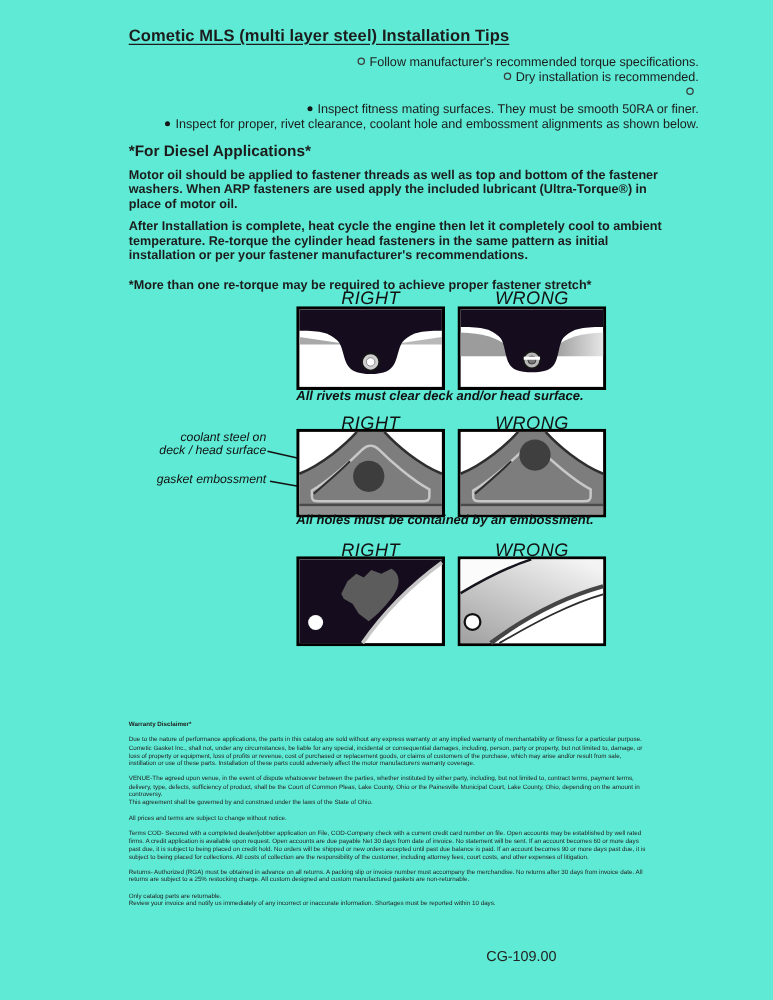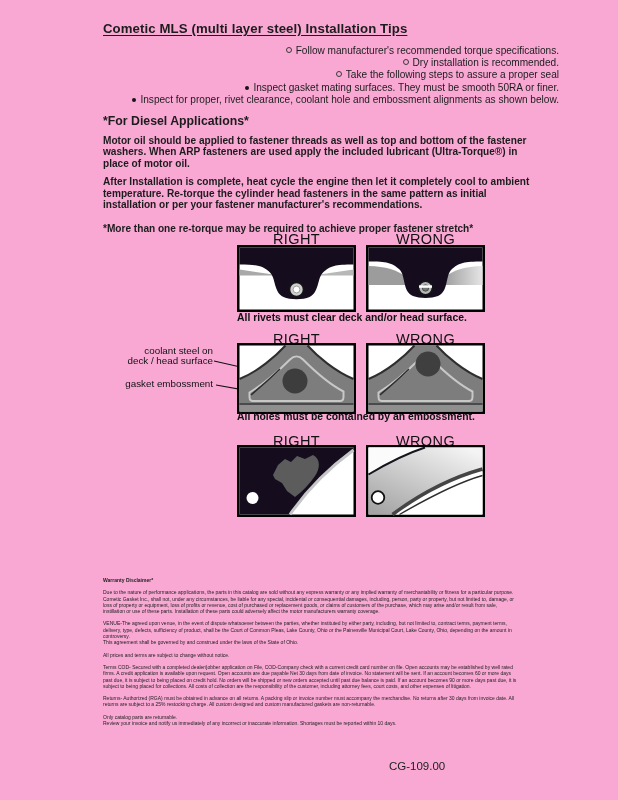--- a/index.html
+++ b/index.html
@@ -1,37 +1,37 @@
 <!DOCTYPE html>
 <html><head>
 <meta charset="utf-8">
 <style>
   html,body{margin:0;padding:0;background:#ffffff;}
-  .page{position:relative;width:618px;height:800px;background:#f9a8d4;overflow:hidden;
+  .page{position:relative;width:618px;height:800px;background:#5eead4;overflow:hidden;
         font-family:"Liberation Sans",sans-serif;color:#1c1c1c;}
 
   
   .doc-title{position:absolute;left:103px;top:21px;font-size:13.2px;font-weight:bold;
              text-decoration:underline;text-underline-offset:2px;letter-spacing:.1px;}
   .tips{position:absolute;left:89px;top:45px;width:470px;font-size:10.1px;line-height:12.2px;}
   .tip-row{white-space:nowrap;text-align:right;}
   .b-open{display:inline-block;width:4px;height:4px;border:1px solid #3a3a3a;border-radius:50%;
           margin-right:4px;vertical-align:1px;}
   .b-fill{display:inline-block;width:4px;height:4px;background:#151515;border-radius:50%;
           margin-right:4px;vertical-align:1px;}
   .sub{margin-left:26px;}
 
   
   .diesel{position:absolute;left:103px;top:116px;width:438px;font-size:10.1px;line-height:11.5px;}
   .diesel-h{font-size:12.3px;font-weight:bold;margin:0 0 7px 0;}
   .diesel p{margin:0 0 7px 0;font-weight:bold;}
   .diesel .note{margin-top:12px;}
 
   
-  .drow{position:absolute;left:0;width:602px;}
+  .drow{position:absolute;left:0;width:602px;font-style:italic;}
   #row1{top:231px;height:100px;}
   #row2{top:331px;height:102px;}
   #row3{top:433px;height:122px;}
   .panel-label{position:absolute;top:0;width:119px;text-align:center;font-size:14.5px;
                letter-spacing:.4px;color:#111;}
   .pl-left{left:237px;} .pl-right{left:366px;}
   .panel{position:absolute;}
   .p-left{left:237px;} .p-right{left:366px;}
   #row1 .panel{top:14px;} #row2 .panel{top:12px;} #row3 .panel{top:12px;}
   .caption{position:absolute;left:237px;font-weight:bold;font-size:10.4px;line-height:10.6px;color:#111;width:300px;}
@@ -50,22 +50,22 @@
 </head>
 <body>
 
 <div class="page">
 
   <div class="doc-title">Cometic MLS (multi layer steel) Installation Tips</div>
 
   <div class="tips">
     <div class="tip-row"><span class="b-open"></span><span>Follow manufacturer's recommended torque specifications.</span></div>
     <div class="tip-row"><span class="b-open"></span><span>Dry installation is recommended.</span></div>
-    <div class="tip-row"><span class="b-open"></span><span>Take the following steps to assure a proper seal</span></div>
-    <div class="tip-row sub"><span class="b-fill"></span><span>Inspect gasket mating surfaces.  They must be smooth 50RA or finer.</span></div>
+    <div class="tip-row"><span class="b-open"></span></div>
+    <div class="tip-row sub"><span class="b-fill"></span><span>Inspect fitness mating surfaces.  They must be smooth 50RA or finer.</span></div>
     <div class="tip-row sub"><span class="b-fill"></span><span>Inspect for proper, rivet clearance, coolant hole and embossment alignments as shown below.</span></div>
   </div>
 
   <div class="diesel">
     <div class="diesel-h">*For Diesel Applications*</div>
     <p>Motor oil should be applied to fastener threads as well as top and bottom of the fastener washers. When ARP fasteners are used apply the included lubricant (Ultra-Torque®) in place of motor oil.</p>
     <p>After Installation is complete, heat cycle the engine then let it completely cool to ambient temperature. Re-torque the cylinder head fasteners in the same pattern as initial installation or per your fastener manufacturer's recommendations.</p>
     <p class="note">*More than one re-torque may be required to achieve proper fastener stretch*</p>
   </div>
 

